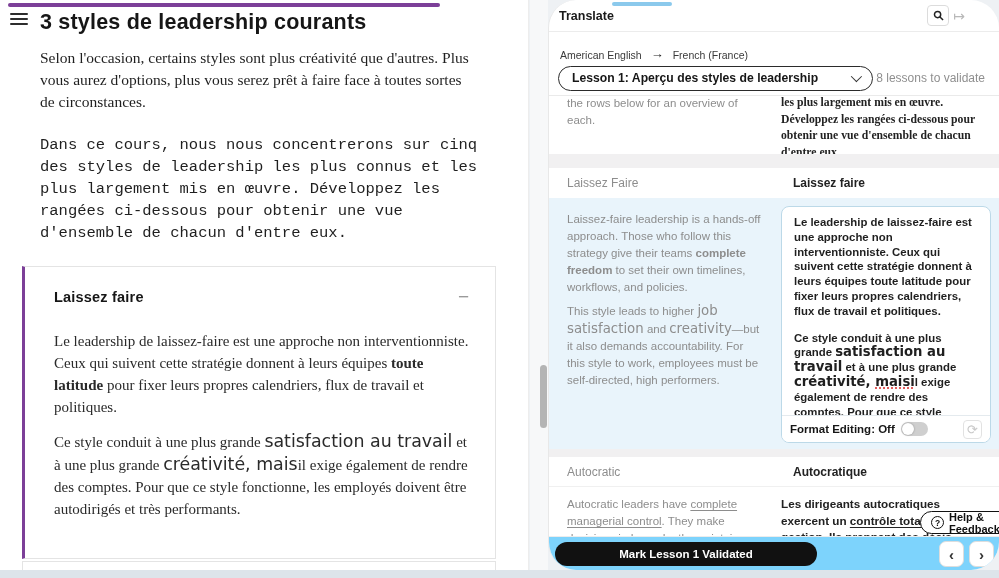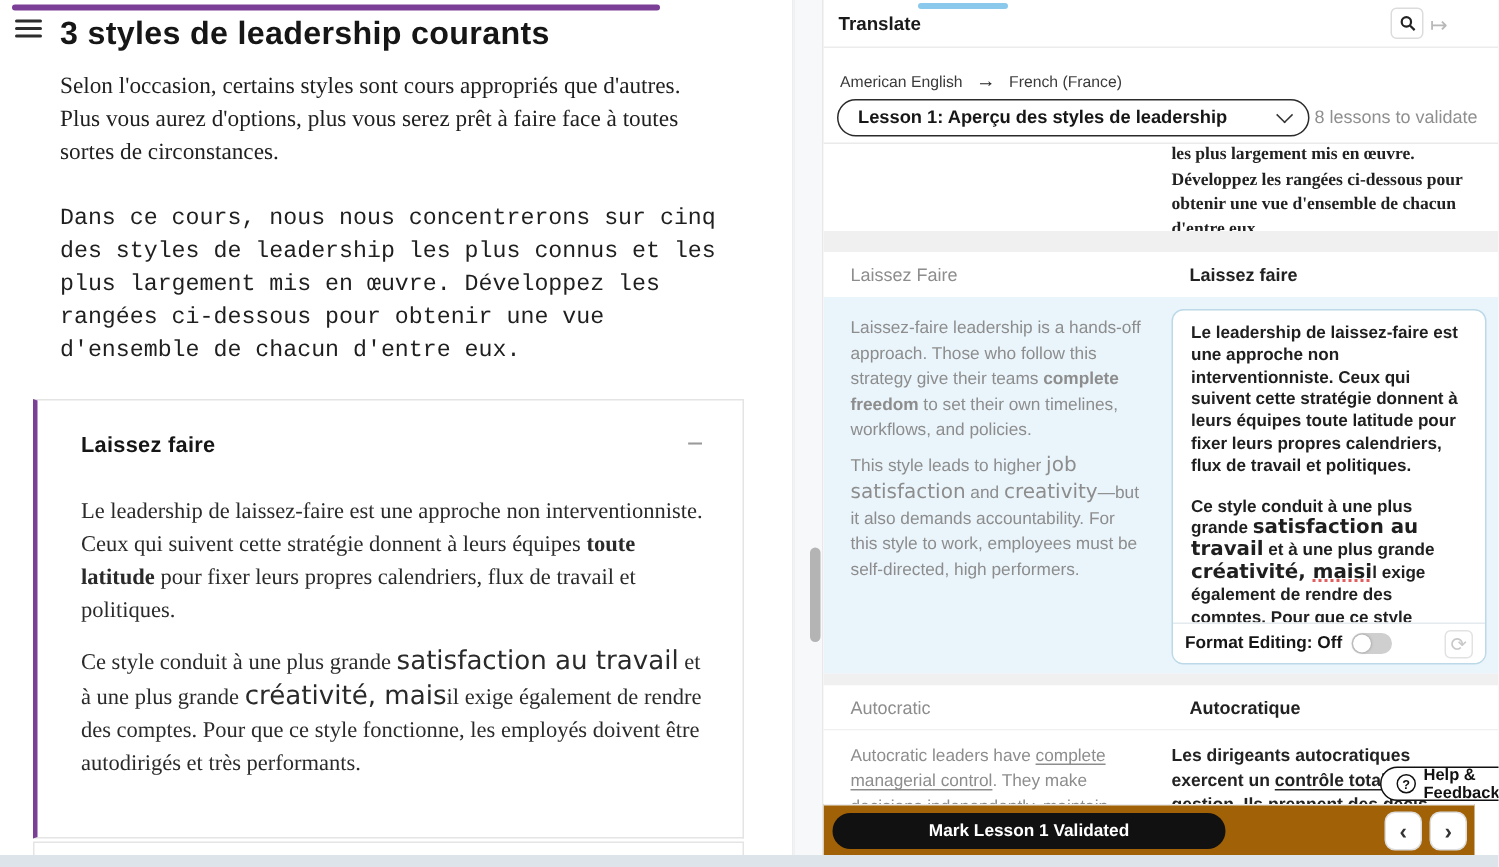--- a/index.html
+++ b/index.html
@@ -36,21 +36,21 @@
   .seg-bold { font-weight:700; }
   .seg-term { font-family:"DejaVu Sans", sans-serif; font-size:1.16em; }
   .seg-underline { text-decoration:underline; text-underline-offset:2px; }
   .seg-spell { text-decoration:underline; text-decoration-style:dotted; text-decoration-color:#e05d5d; text-decoration-thickness:2px; text-underline-offset:2px; }
 
   
   .mid-gap { position:absolute; left:530px; top:0; width:18px; bottom:8px; background:#f7f8f9; }
   .scroll-thumb { position:absolute; left:540px; top:365px; width:7px; height:63px; border-radius:4px; background:#b4b4b4; cursor:grab; }
 
   
-  .right-panel { position:absolute; left:548px; top:0; right:0; bottom:8px; background:#fff; border-left:1px solid #e8e8e8; overflow:hidden; }
+  .right-panel { position:absolute; left:548px; top:0; right:0; bottom:8px; background:#fff; border-left:1px solid #e8e8e8; overflow:hidden;border-radius:28px; }
   .blue-indicator { position:absolute; left:63px; top:2px; width:60px; height:4px; background:#8bc9ec; border-radius:2px; }
   .rp-header { position:absolute; left:0; right:0; top:0; height:32px; border-bottom:1px solid #ececec; display:flex; align-items:center; padding:0 10px; }
   .rp-title { font-size:12.5px; font-weight:700; color:#1a1a1a; }
   .rp-header-icons { margin-left:auto; display:flex; align-items:center; gap:4px; padding-right:24px; }
   .search-btn { width:22px; height:21px; border:1px solid #dcdcdc; border-radius:4px; background:#fff; display:flex; align-items:center; justify-content:center; cursor:pointer; }
   .collapse-ic { font-size:14px; color:#b8b8b8; cursor:pointer; line-height:1; }
   .rp-langbar { position:absolute; left:0; right:0; top:32px; height:29px; display:flex; align-items:flex-end; gap:9px; padding:0 11px; font-size:10.5px; color:#3a3a3a; }
   .lang-arrow { font-size:13px; font-weight:700; color:#222; }
   .rp-selector { position:absolute; left:0; right:0; top:61px; height:35px; display:flex; align-items:center; padding:0 9px; border-bottom:1px solid #eaeaea; }
   .lesson-pill { width:315px; height:25px; border:1.6px solid #2b2b2b; border-radius:999px; background:#fff; display:flex; align-items:center; padding:0 13px; cursor:pointer; }
@@ -79,21 +79,21 @@
   .format-bar { position:absolute; left:0; right:0; bottom:0; height:27px; border-top:1px solid #e4eaee; display:flex; align-items:center; padding:0 8px; background:#fff; }
   .fmt-label { font-size:11.5px; font-weight:700; color:#161616; }
   .toggle { margin-left:6px; width:27px; height:14px; border-radius:7px; background:#cfcfcf; position:relative; cursor:pointer; }
   .toggle .knob { position:absolute; left:1px; top:1px; width:12px; height:12px; border-radius:50%; background:#fff; box-shadow:0 0 2px rgba(0,0,0,.35); }
   .refresh-btn { margin-left:auto; width:19px; height:19px; border:1px solid #e2e2e2; border-radius:4px; display:flex; align-items:center; justify-content:center; color:#c8c8c8; font-size:13px; cursor:pointer; }
   .row-title2 { border-bottom:1px solid #f0f0f0; }
   .row-text-bottom { height:49px; overflow:hidden; padding-top:0; }
   .row-text-bottom .c1 { top:9px; }
   .row-text-bottom .c2 { top:9px; }
 
-  .rp-footer { position:absolute; left:0; right:16px; bottom:0; height:34px; background:#a16207; border-top:1px solid #ececec; }
+  .rp-footer { position:absolute; left:0; right:0; bottom:0; height:34px; background:#7dd3fc; border-top:1px solid #ececec; }
   .validate-btn { position:absolute; left:6px; top:5px; width:262px; height:24px; border-radius:999px; background:#111; color:#fff; font-size:11.5px; font-weight:700; text-align:center; line-height:24px; border:none; cursor:pointer; }
   .nav-btns { position:absolute; right:5px; top:4px; display:flex; gap:5px; }
   .nav-btn { width:25px; height:26px; border:1px solid #ddd; border-radius:7px; background:#fff; display:flex; align-items:center; justify-content:center; font-size:15px; font-weight:700; color:#333; cursor:pointer; }
 
   .help-pill { position:absolute; left:920px; top:511px; height:23px; width:110px; border:1.5px solid #111; border-radius:999px; background:#fff; display:flex; align-items:center; gap:5px; padding:0 10px; font-size:11px; font-weight:700; color:#111; cursor:pointer; z-index:5; }
   .help-q { width:13px; height:13px; border:1.3px solid #111; border-radius:50%; font-size:8.5px; font-weight:700; display:flex; align-items:center; justify-content:center; flex:none; }
 
   .bottom-strip { position:absolute; left:0; right:0; bottom:0; height:8px; background:#dde4ea; }
 </style>
 </head>
@@ -104,21 +104,21 @@
   <div class="left-panel">
     <div class="progress-bar"></div>
     <div class="hamburger">
         <span></span>
         <span></span>
         <span></span>
       </div>
 
     <div class="course-content">
       <h1 class="course-title">3 styles de leadership courants</h1>
-      <p class="intro-p">Selon l'occasion, certains styles sont cours appropriés que d'autres. Plus vous aurez d'options, plus vous serez prêt à faire face à toutes sortes de circonstances.</p>
+      <p class="intro-p">Selon l'occasion, certains styles sont plus créativité que d'autres. Plus vous aurez d'options, plus vous serez prêt à faire face à toutes sortes de circonstances.</p>
       <p class="intro-p">Dans ce cours, nous nous concentrerons sur cinq des styles de leadership les plus connus et les plus largement mis en œuvre. Développez les rangées ci-dessous pour obtenir une vue d'ensemble de chacun d'entre eux.</p>
 
       <div class="card expanded">
         <div class="card-header">
           <span class="acc-title">Laissez faire</span>
           <span class="acc-icon">−</span>
         </div>
         <div class="card-body">
             <p><span>Le leadership de laissez-faire est une approche non interventionniste. Ceux qui suivent cette stratégie donnent à leurs équipes </span><span class="seg-bold">toute latitude</span><span> pour fixer leurs propres calendriers, flux de travail et politiques.</span></p>
             <p><span>Ce style conduit à une plus grande </span><span class="seg-term">satisfaction au travail</span><span> et à une plus grande </span><span class="seg-term">créativité, mais</span><span>il exige également de rendre des comptes. Pour que ce style fonctionne, les employés doivent être autodirigés et très performants.</span></p>
@@ -164,20 +164,23 @@
       <div class="lesson-pill">
         <span class="lesson-pill-label">Lesson 1: Aperçu des styles de leadership</span>
         <span class="chev-down"></span>
       </div>
       <span class="lessons-badge">8 lessons to validate</span>
     </div>
 
     <div class="rp-content">
 
       <div class="r-row row-text-top">
+        <div class="c1">
+            <p><span>the rows below for an overview of each.</span></p>
+          </div>
         <div class="c2">
             <p><span>les plus largement mis en œuvre. Développez les rangées ci-dessous pour obtenir une vue d'ensemble de chacun d'entre eux.</span></p>
           </div>
       </div>
 
       <div class="gray-gap g1"></div>
 
       <div class="r-row row-title">
         <div class="c1">Laissez Faire</div>
         <div class="c2">Laissez faire</div>

